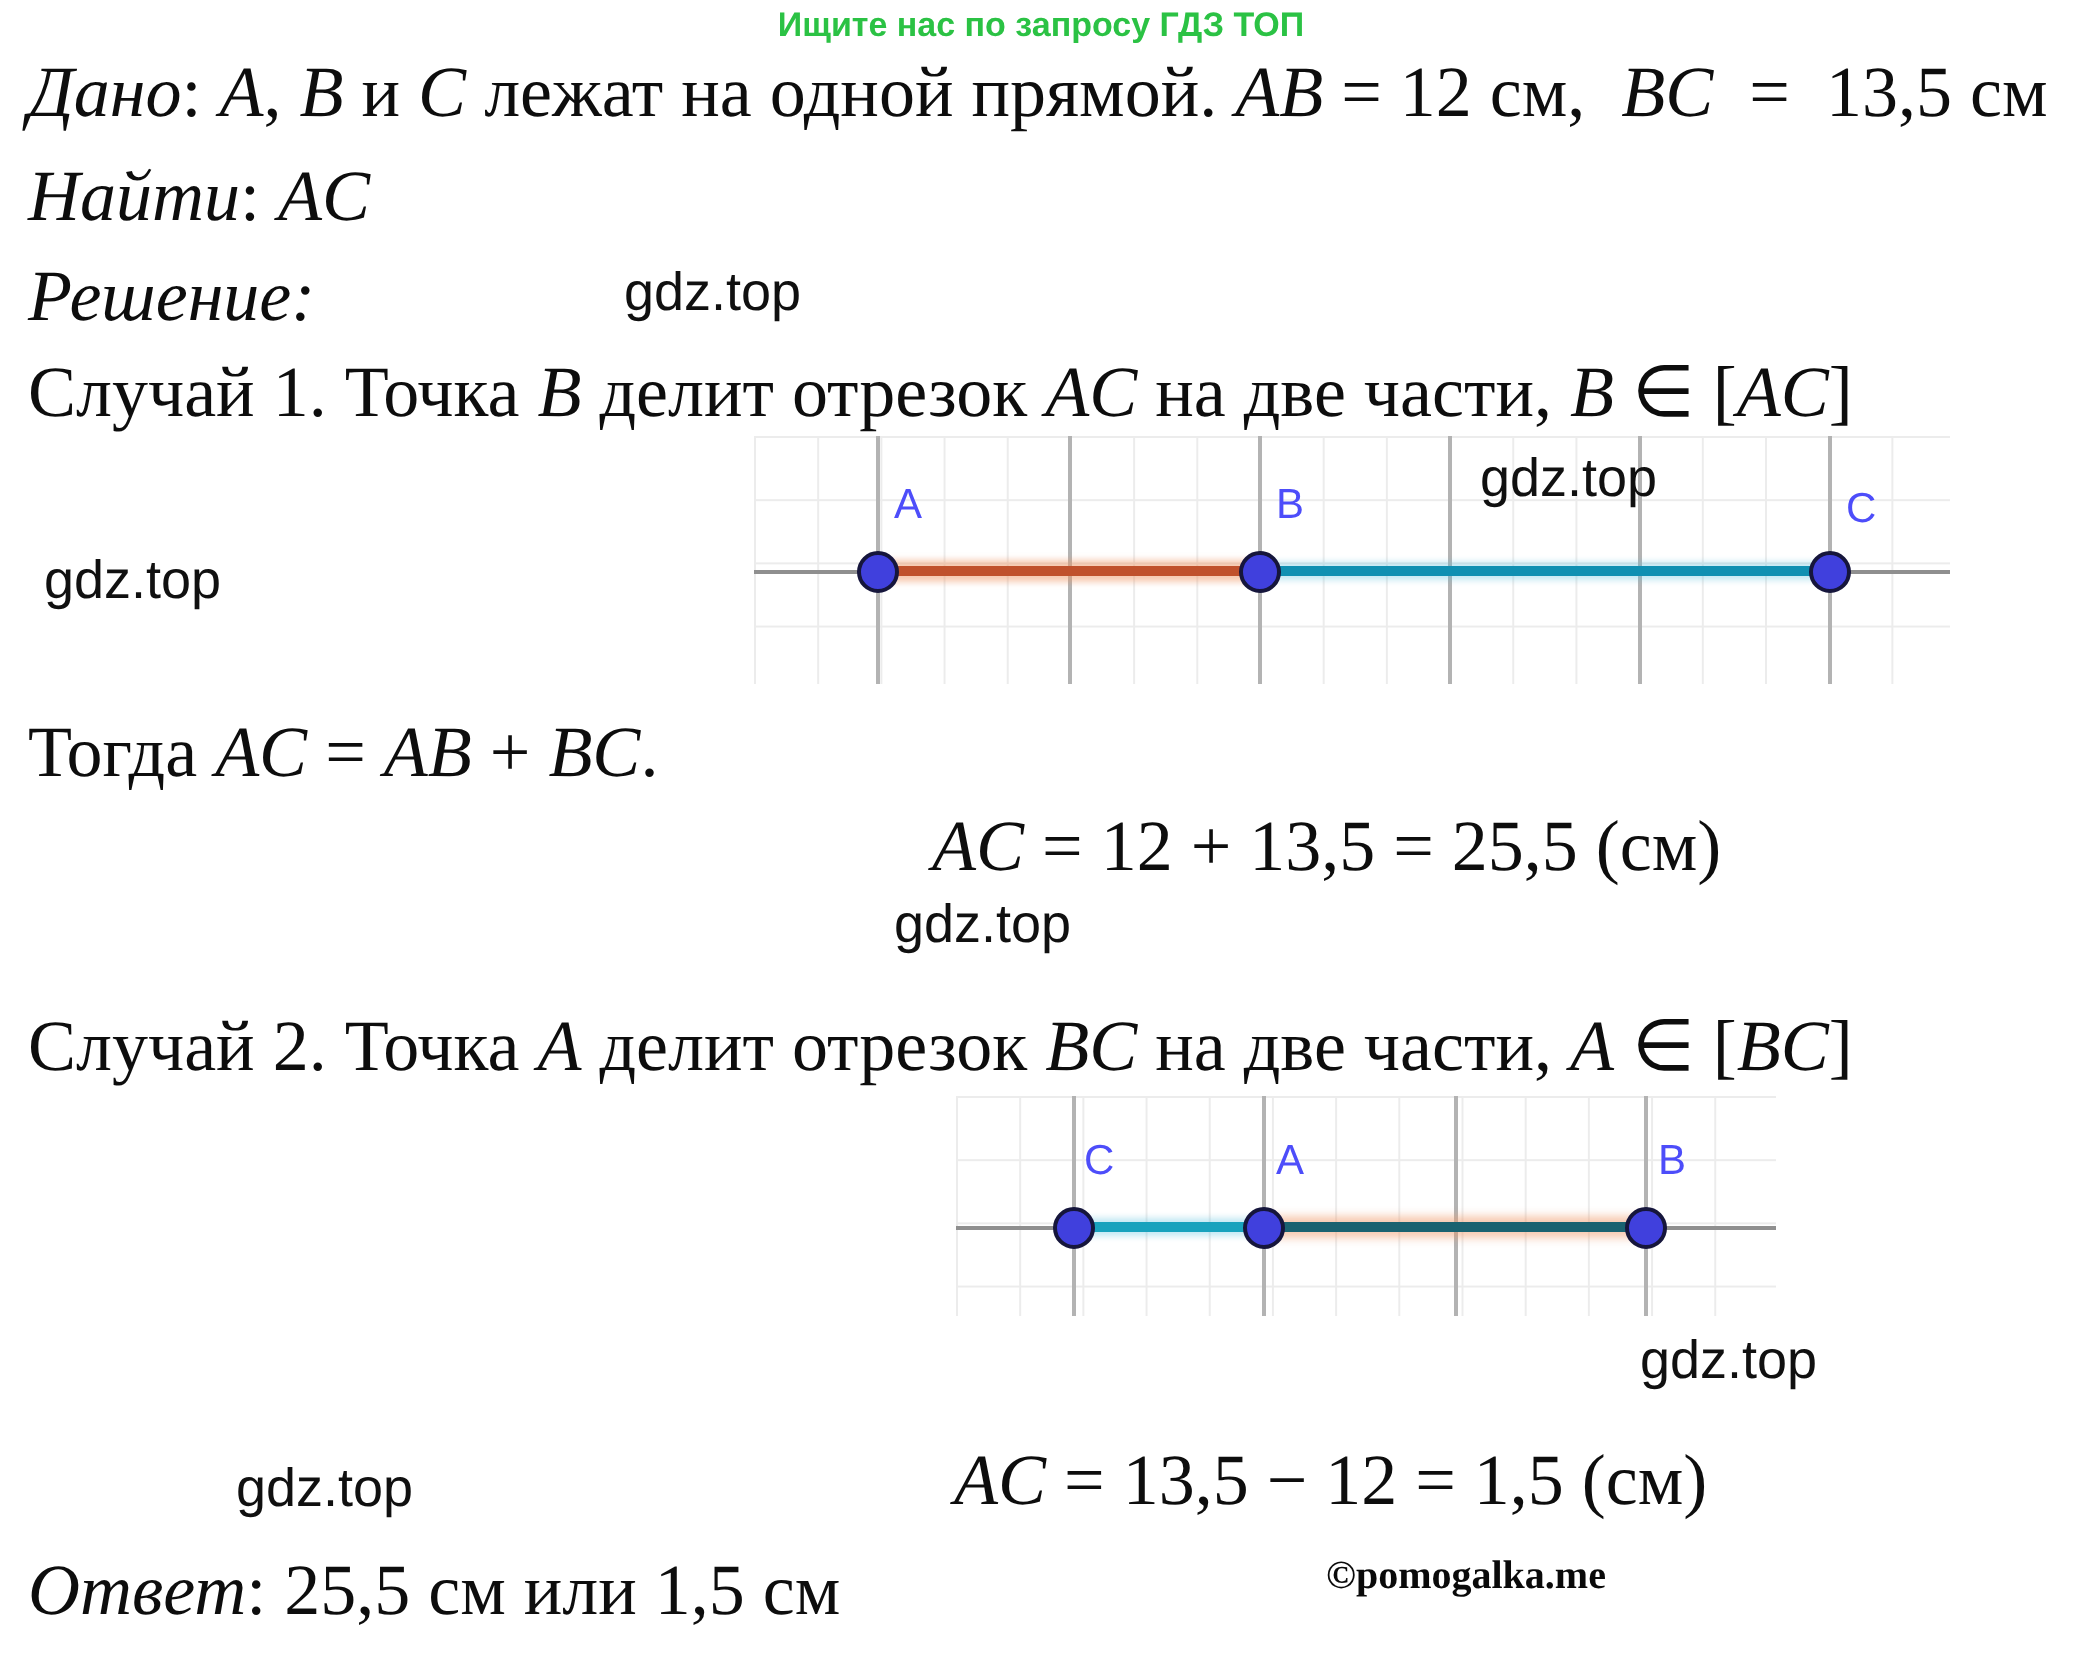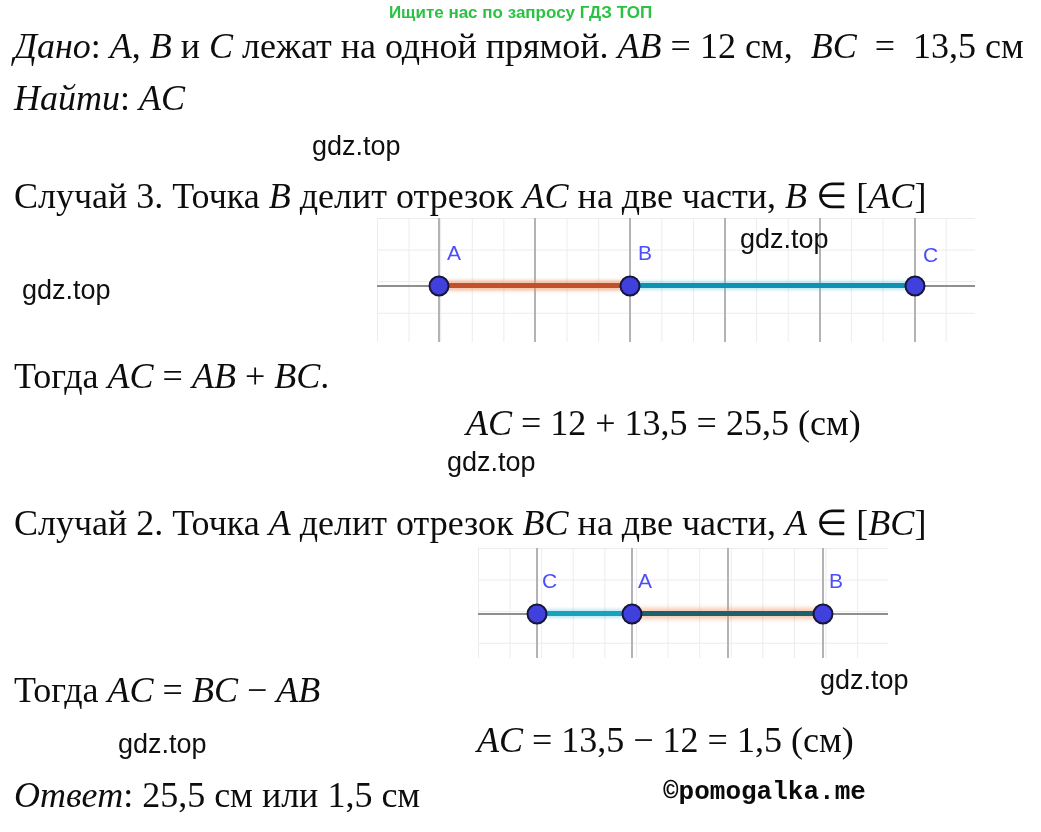--- a/index.html
+++ b/index.html
@@ -25,40 +25,41 @@
   .segment{position:absolute;height:5px;border-radius:2px;}
   .seg-orange{background:var(--segment_orange);box-shadow:0 0 3px 3px var(--glow_orange);}
   .seg-teal{background:var(--segment_teal);box-shadow:0 0 3px 2px var(--glow_teal);}
   .seg-teal-bright{background:var(--segment_teal_bright);box-shadow:0 0 3px 2px var(--glow_teal);}
   .seg-dark{background:var(--segment_dark_teal);box-shadow:0 0 4px 3px var(--glow_orange);}
   .dot{position:absolute;width:17px;height:17px;border-radius:50%;
        background:var(--point_blue);border:2.5px solid var(--point_border);
        transform:translate(-50%,-50%);}
   .plabel{position:absolute;font-family:"Liberation Sans", sans-serif;
        font-size:21px;color:var(--label_blue);line-height:1;}
-  .copyright{font-family:Liberation Mono, monospace;font-size:26px;font-weight:700;
+  .copyright{font-family:Liberation Serif, serif;font-size:20px;font-weight:700;
        color:#0a0a0a;white-space:pre;}
   .footer-tags{left:0;top:805px;width:100%;text-align:center;
        font-family:"Liberation Sans", sans-serif;font-size:17px;font-weight:600;
        color:var(--footer_purple);white-space:pre;}
 </style>
 </head>
 <body>
 
 <div class="page">
 
   <div class="abs promo">Ищите нас по запросу ГДЗ ТОП</div>
 
   <div class="abs line" style="left:14px;top:26px;"><span class="seg-it">Дано</span><span class="seg-n">: </span><span class="seg-it">A</span><span class="seg-n">, </span><span class="seg-it">B</span><span class="seg-n"> и </span><span class="seg-it">C</span><span class="seg-n"> лежат на одной прямой. </span><span class="seg-it">AB</span><span class="seg-n"> = 12 см,  </span><span class="seg-it">BC</span><span class="seg-n">  =  13,5 см</span></div>
 
   <div class="abs line" style="left:14px;top:78px;"><span class="seg-it">Найти</span><span class="seg-n">: </span><span class="seg-it">AC</span></div>
 
+  <div class="abs line" style="left:14px;top:128px;"><span class="seg-it">Решение:</span></div>
   <div class="abs wm" style="left:312px;top:133px;">gdz.top</div>
 
-  <div class="abs line" style="left:14px;top:176px;"><span class="seg-n">Случай 3. Точка </span><span class="seg-it">B</span><span class="seg-n"> делит отрезок </span><span class="seg-it">AC</span><span class="seg-n"> на две части, </span><span class="seg-it">B</span><span class="seg-n"> ∈ [</span><span class="seg-it">AC</span><span class="seg-n">]</span></div>
+  <div class="abs line" style="left:14px;top:176px;"><span class="seg-n">Случай 1. Точка </span><span class="seg-it">B</span><span class="seg-n"> делит отрезок </span><span class="seg-it">AC</span><span class="seg-n"> на две части, </span><span class="seg-it">B</span><span class="seg-n"> ∈ [</span><span class="seg-it">AC</span><span class="seg-n">]</span></div>
 
   <div class="figure" style="left:377px;top:218px;width:598px;height:124px;">
     <div class="gridbg"></div>
     <div class="vmajor" style="left:61px;"></div>
     <div class="vmajor" style="left:157px;"></div>
     <div class="vmajor" style="left:252px;"></div>
     <div class="vmajor" style="left:347px;"></div>
     <div class="vmajor" style="left:442px;"></div>
     <div class="vmajor" style="left:537px;"></div>
     <div class="axis" style="top:67px;"></div>
@@ -92,21 +93,20 @@
     <div class="segment seg-teal-bright" style="left:59px;top:63px;width:95px;"></div>
     <div class="segment seg-dark" style="left:154px;top:63px;width:191px;"></div>
     <div class="dot" style="left:59px;top:66px;"></div>
     <div class="dot" style="left:154px;top:66px;"></div>
     <div class="dot" style="left:345px;top:66px;"></div>
     <div class="plabel" style="left:64px;top:22px;">C</div>
     <div class="plabel" style="left:160px;top:22px;">A</div>
     <div class="plabel" style="left:351px;top:22px;">B</div>
   </div>
 
-  <div class="abs line" style="left:14px;top:670px;"><span class="seg-n">Тогда </span><span class="seg-it">AC</span><span class="seg-n"> = </span><span class="seg-it">BC</span><span class="seg-n"> − </span><span class="seg-it">AB</span></div>
   <div class="abs wm" style="left:820px;top:667px;">gdz.top</div>
 
   <div class="abs eq" style="left:477px;top:720px;"><span class="seg-it">AC</span><span class="seg-n"> = 13,5 − 12 = 1,5 (см)</span></div>
   <div class="abs wm" style="left:118px;top:731px;">gdz.top</div>
 
   <div class="abs line" style="left:14px;top:775px;"><span class="seg-it">Ответ</span><span class="seg-n">: 25,5 см или 1,5 см</span></div>
   <div class="abs copyright" style="left:663px;top:777px;">©pomogalka.me</div>
 
 
 </div>

